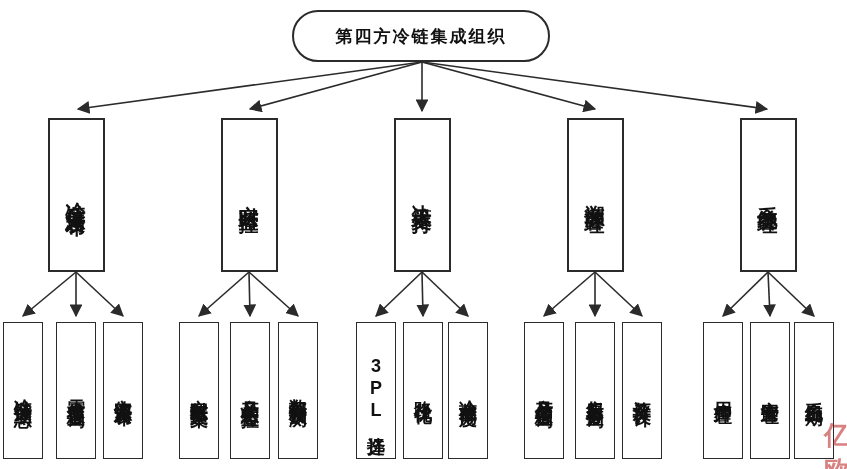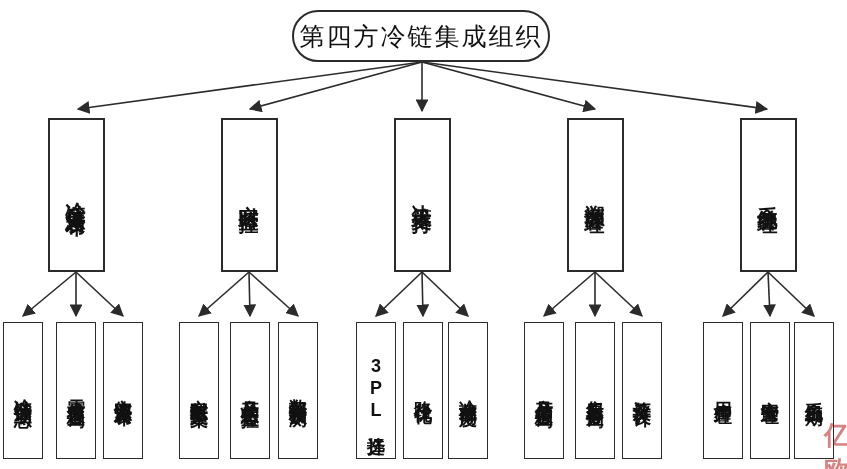--- a/index.html
+++ b/index.html
@@ -18,21 +18,21 @@
     border:2px solid #2b2b2b;
     display:flex;align-items:center;justify-content:center;
     z-index:2;
     color:#111111;
   }
   .root{
     left:292px;top:10px;width:258px;height:52px;
     border-radius:26px;
   }
   .root .hlabel{
-    font-size:25px;font-weight:400;letter-spacing:2px;white-space:nowrap;
+    font-size:17px;font-weight:700;letter-spacing:2px;white-space:nowrap;
   }
   .branch{top:118px;width:57px;height:154px;}
   .leaf{top:322px;width:40px;height:137px;border-width:1.8px;}
   .vlabel{
     writing-mode:vertical-rl;
     text-orientation:upright;
     font-weight:700;
     letter-spacing:3px;
     white-space:nowrap;
   }

